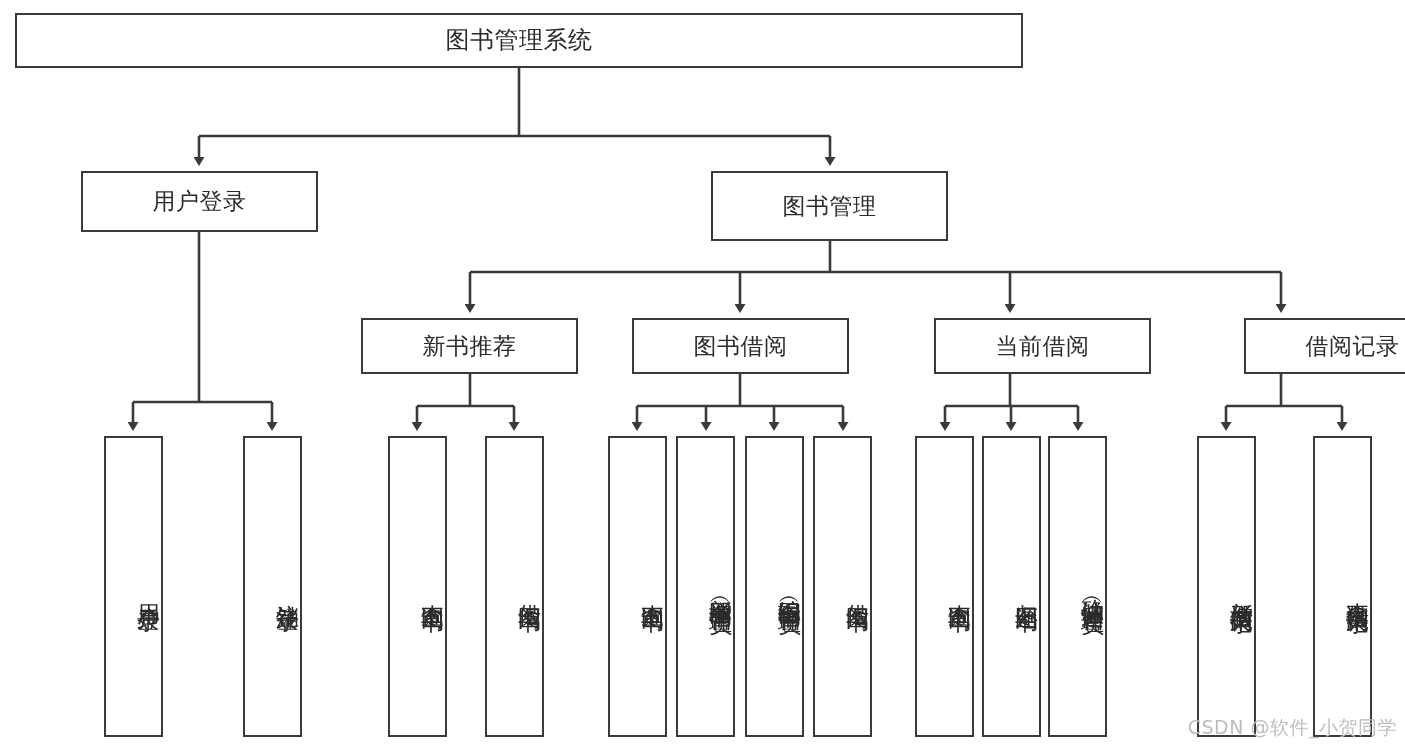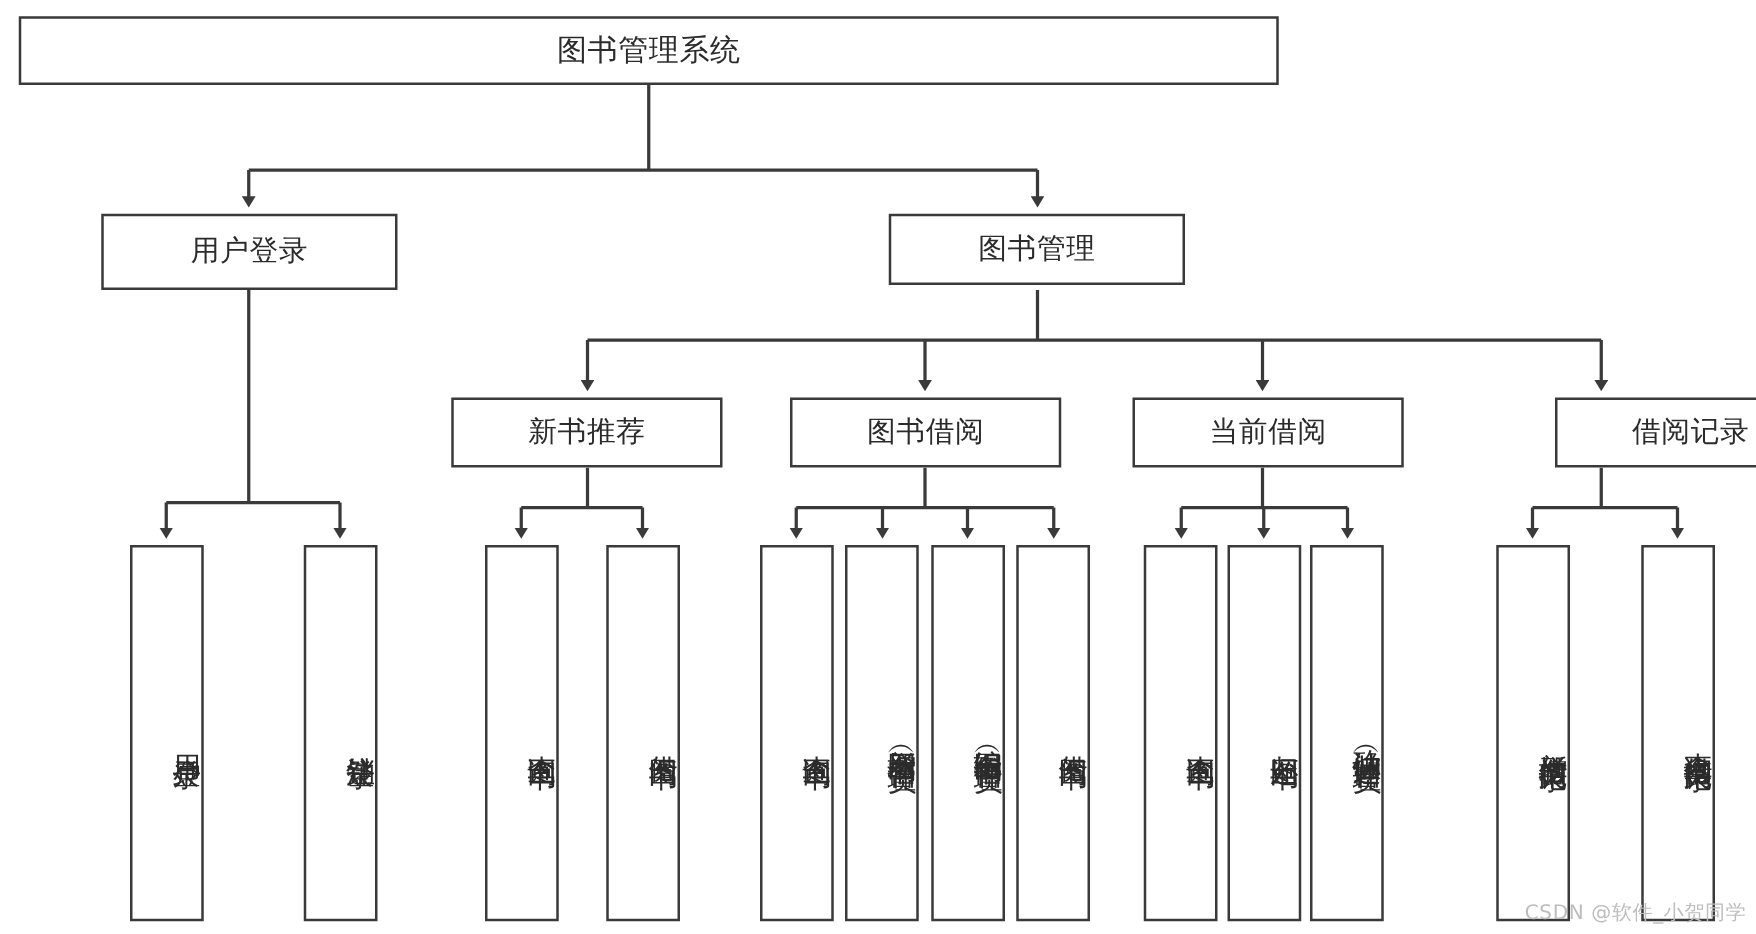--- a/index.html
+++ b/index.html
@@ -55,21 +55,21 @@
     text-orientation: upright;
     display: block;
   }
   .node.root {
     font-size: 24px;
   }
   #watermark {
     position: absolute;
     right: 8px;
     bottom: 6px;
-    font-size: 16px;
+    font-size: 19px;
     color: #bdbdbd;
     letter-spacing: 0.5px;
     white-space: nowrap;
     user-select: none;
   }
 </style>
 </head>
 <body>
 
 <div id="canvas">
@@ -124,31 +124,31 @@
     </g>
   </svg>
 
   <div class="node horiz root" id="n-root" style="left:15px; top:13px; width:1008px; height:55px;">
     <span>图书管理系统</span>
   </div>
 
   <div class="node horiz" style="left:81px; top:171px; width:237px; height:61px;">
     <span>用户登录</span>
   </div>
-  <div class="node horiz" style="left:711px; top:171px; width:237px; height:57px;">
+  <div class="node horiz" style="left:711px; top:171px; width:237px; height:70px;">
     <span>图书管理</span>
   </div>
 
   <div class="node horiz" style="left:632px; top:318px; width:217px; height:56px;">
     <span>图书借阅</span>
   </div>
   <div class="node horiz" style="left:361px; top:318px; width:217px; height:56px;">
     <span>新书推荐</span>
   </div>
-  <div class="node horiz" style="left:906px; top:318px; width:217px; height:56px;">
+  <div class="node horiz" style="left:934px; top:318px; width:217px; height:56px;">
     <span>当前借阅</span>
   </div>
   <div class="node horiz" style="left:1244px; top:318px; width:217px; height:56px;">
     <span>借阅记录</span>
   </div>
 
   <div class="node vert" style="left:104px; top:436px; width:59px; height:301px;">
     <span>用户登录</span>
   </div>
   <div class="node vert" style="left:243px; top:436px; width:59px; height:301px;">

